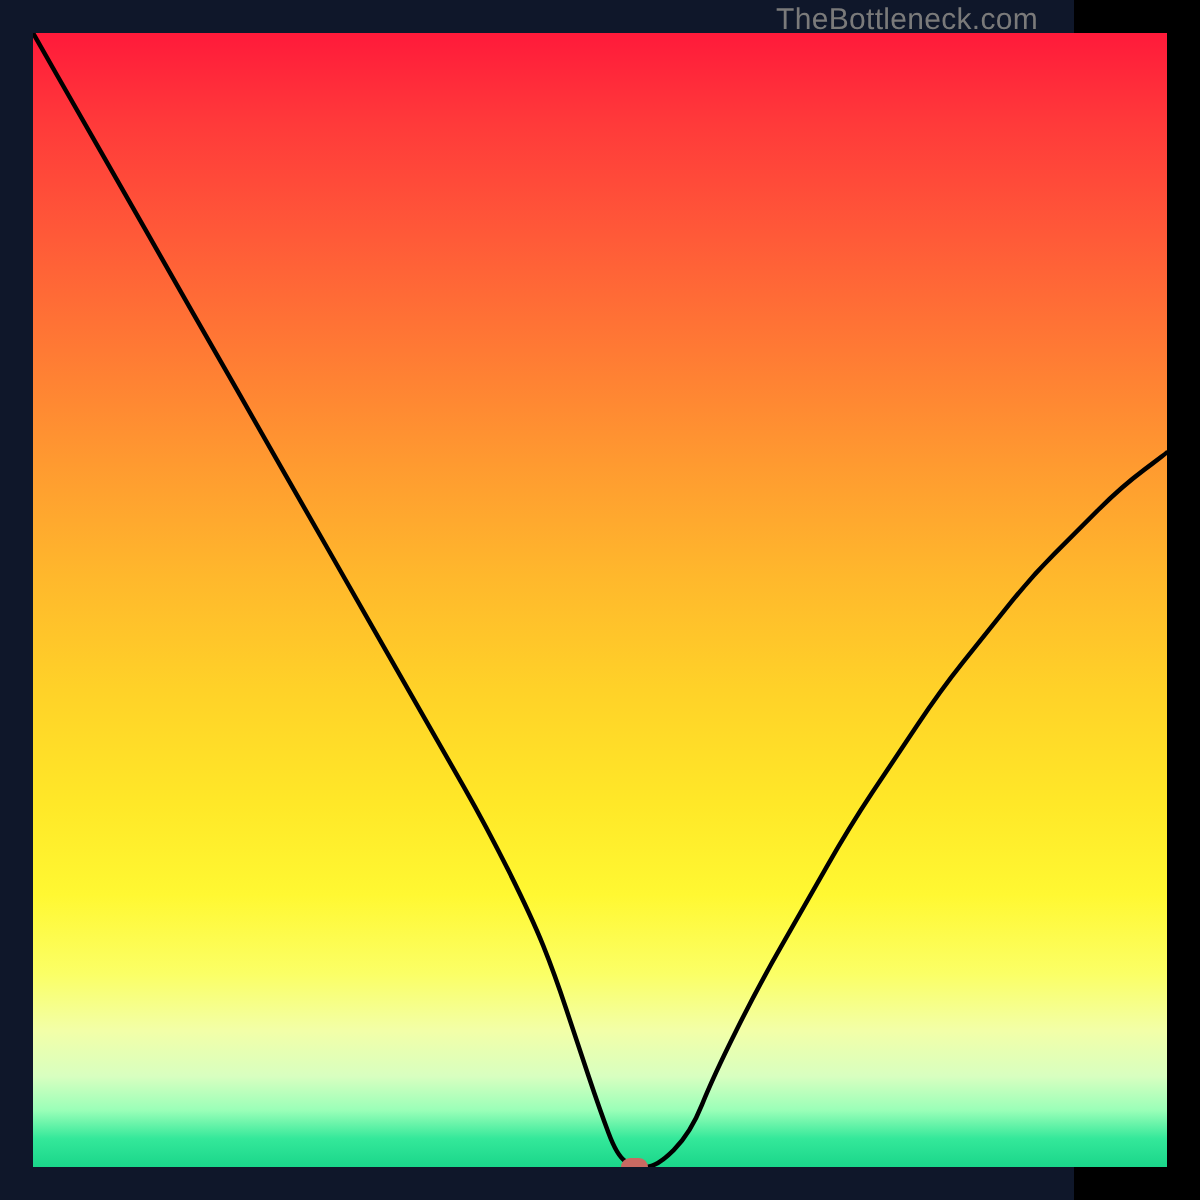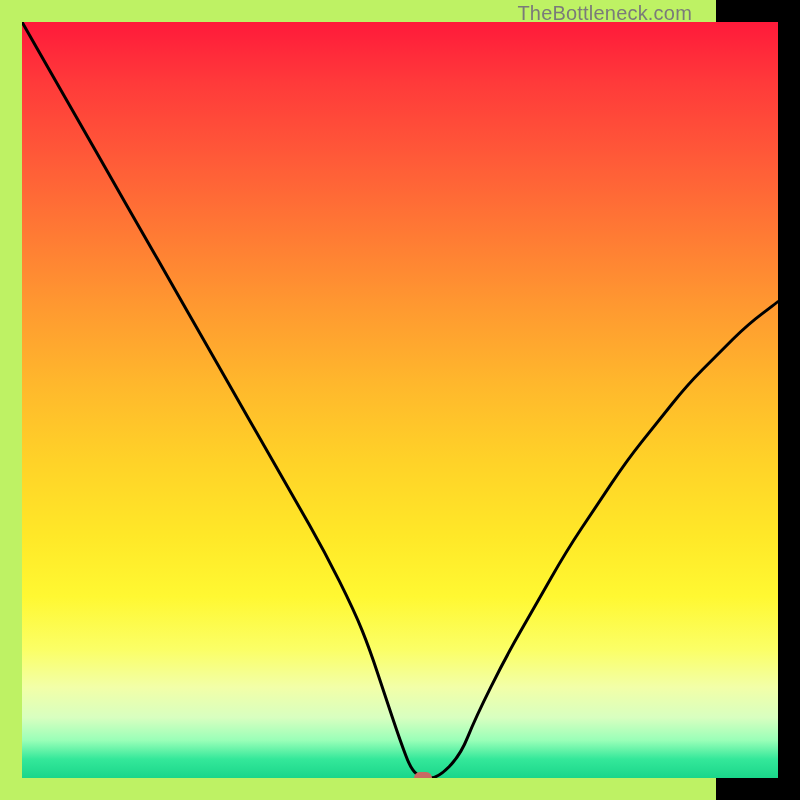--- a/index.html
+++ b/index.html
@@ -3,21 +3,21 @@
 <meta charset="utf-8">
 <style>
   * { margin: 0; padding: 0; box-sizing: border-box; }
   html, body { width: 800px; height: 800px; overflow: hidden; }
   body { background: #000; font-family: Arial, Helvetica, sans-serif; }
 
   .frame {
     position: relative;
     width: 716px;
     height: 800px;
-    background: #bef264;
+    background: #0f172a;
   }
   .plot-area {
     position: absolute;
     left: 22px;
     top: 22px;
     width: 756px;
     height: 756px;
     overflow: hidden;
   }
   .gradient-bg {

